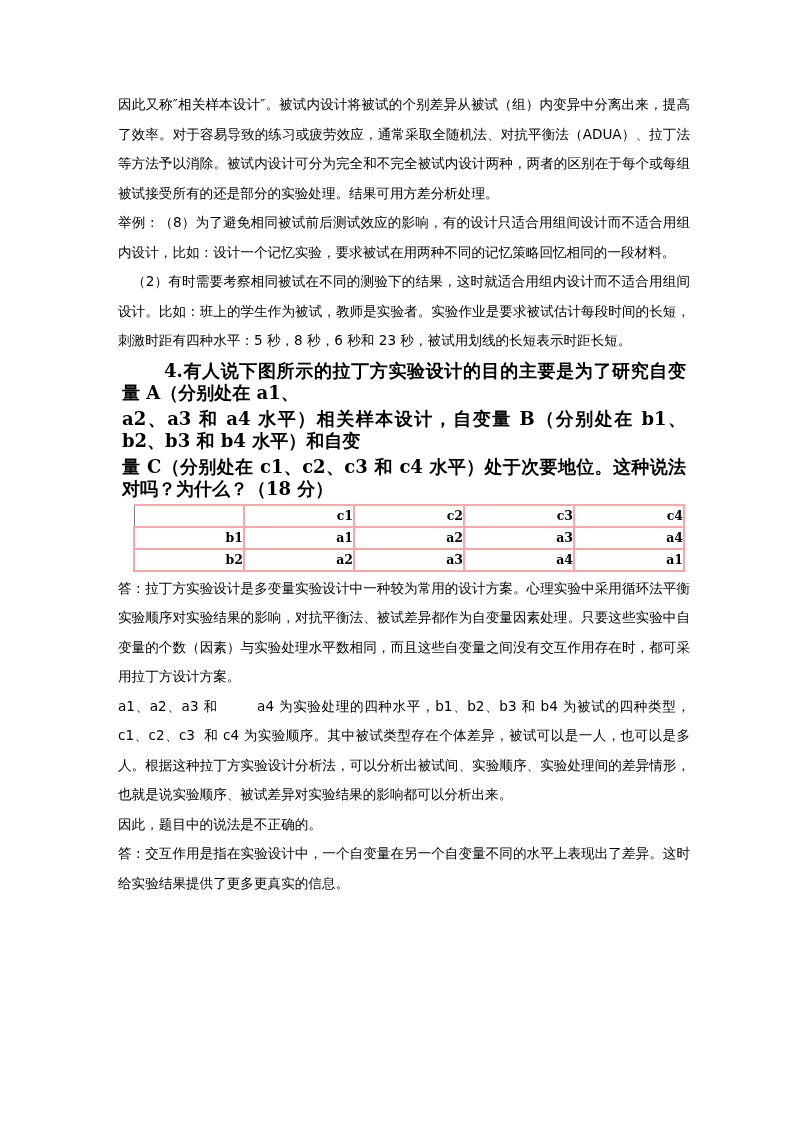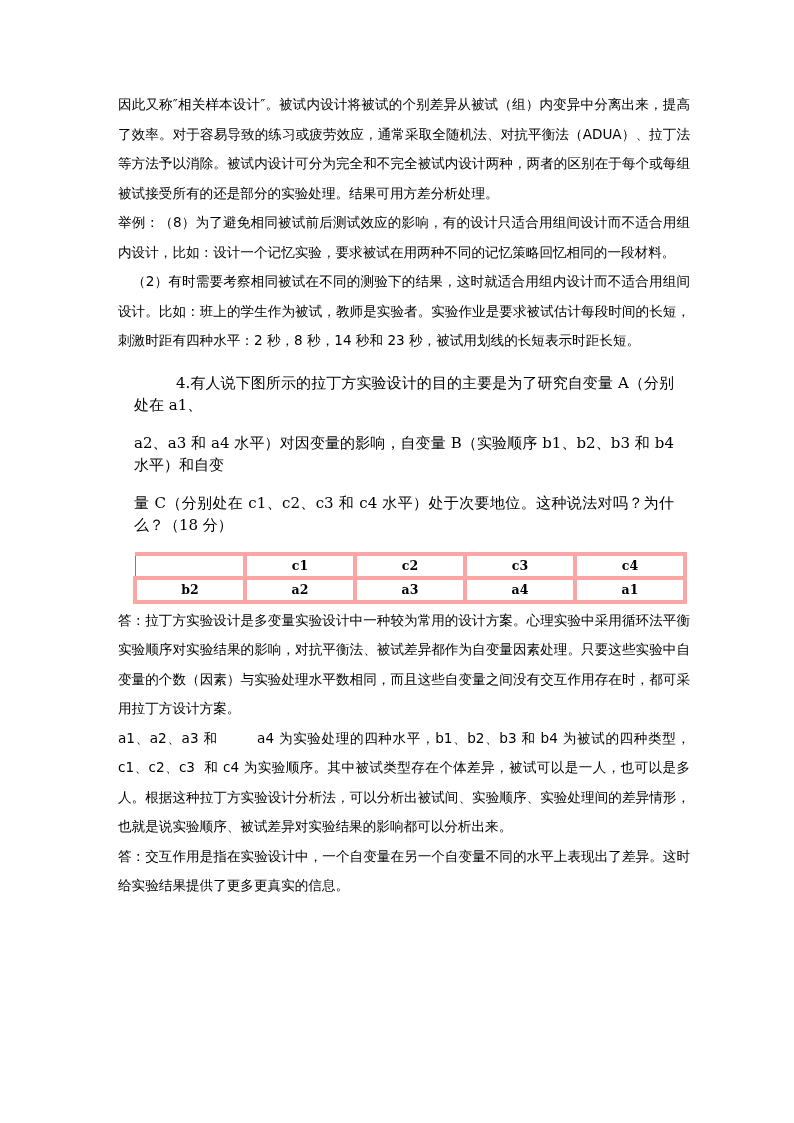--- a/index.html
+++ b/index.html
@@ -38,24 +38,24 @@
     text-align: justify;
     text-justify: inter-character;
     letter-spacing: 0px;
     font-family: "DejaVu Sans", "Liberation Sans", sans-serif;
     white-space: pre-wrap;
   }
   p.indent1 { text-indent: 14px; }
 
   
   p.q-bold {
-    margin: 16px;
-    font-size: 15px;
+    margin: 4px;
+    font-size: 18px;
     line-height: 22px;
-    font-weight: normal;
+    font-weight: bold;
     text-align: justify;
     text-justify: inter-character;
     font-family: "DejaVu Serif", "Liberation Serif", serif;
     white-space: pre-wrap;
   }
   p.q-bold.first { text-indent: 42px; }
 
   
   .table-wrap {
     margin-top: 3px;
@@ -64,77 +64,85 @@
   }
   table.latin {
     border-collapse: collapse;
     width: 552px;
     table-layout: fixed;
     font-family: "DejaVu Serif", "Liberation Serif", serif;
     font-weight: bold;
     font-size: 12.5px;
   }
   table.latin td {
-    border: 4px solid #fca5a5;
+    border: 2px solid #fca5a5;
     height: 20px;
     line-height: 20px;
-    text-align: center;
+    text-align: right;
     padding: 0;
     vertical-align: middle;
   }
   table.latin td.corner { border-left: 1px solid #808080; }
   table.latin col.c0 { width: 110px; }
   table.latin col.cx { width: 110px; }
 </style>
 </head>
 <body>
 
 <div class="page">
   <div class="content">
 
     <p class="body-par">因此又称″相关样本设计″。被试内设计将被试的个别差异从被试（组）内变异中分离出来，提高了效率。对于容易导致的练习或疲劳效应，通常采取全随机法、对抗平衡法（ADUA）、拉丁法等方法予以消除。被试内设计可分为完全和不完全被试内设计两种，两者的区别在于每个或每组被试接受所有的还是部分的实验处理。结果可用方差分析处理。</p>
 
     <p class="body-par">举例：（8）为了避免相同被试前后测试效应的影响，有的设计只适合用组间设计而不适合用组内设计，比如：设计一个记忆实验，要求被试在用两种不同的记忆策略回忆相同的一段材料。</p>
 
-    <p class="body-par indent1">（2）有时需要考察相同被试在不同的测验下的结果，这时就适合用组内设计而不适合用组间设计。比如：班上的学生作为被试，教师是实验者。实验作业是要求被试估计每段时间的长短，刺激时距有四种水平：2 秒，8 秒，14 秒和 23 秒，被试用划线的长短表示时距长短。</p>
+    <p class="body-par indent1">（2）有时需要考察相同被试在不同的测验下的结果，这时就适合用组内设计而不适合用组间设计。比如：班上的学生作为被试，教师是实验者。实验作业是要求被试估计每段时间的长短，刺激时距有四种水平：5 秒，8 秒，6 秒和 23 秒，被试用划线的长短表示时距长短。</p>
 
     <p class="q-bold first">4.有人说下图所示的拉丁方实验设计的目的主要是为了研究自变量 A（分别处在 a1、</p>
-    <p class="q-bold">a2、a3 和 a4 水平）对因变量的影响，自变量 B（实验顺序 b1、b2、b3 和 b4 水平）和自变</p>
+    <p class="q-bold">a2、a3 和 a4 水平）相关样本设计，自变量 B（分别处在 b1、b2、b3 和 b4 水平）和自变</p>
     <p class="q-bold">量 C（分别处在 c1、c2、c3 和 c4 水平）处于次要地位。这种说法对吗？为什么？（18 分）</p>
 
     <div class="table-wrap">
       <table class="latin">
         <colgroup>
           <col class="c0">
             <col class="cx">
             <col class="cx">
             <col class="cx">
             <col class="cx">
         </colgroup>
         <tbody>
           <tr>
             <td class="corner"></td>
             <td>c1</td>
             <td>c2</td>
             <td>c3</td>
             <td>c4</td>
           </tr>
           <tr>
+            <td>b1</td>
+            <td>a1</td>
+            <td>a2</td>
+            <td>a3</td>
+            <td>a4</td>
+          </tr>
+          <tr>
             <td>b2</td>
             <td>a2</td>
             <td>a3</td>
             <td>a4</td>
             <td>a1</td>
           </tr>
         </tbody>
       </table>
     </div>
 
     <p class="body-par">答：拉丁方实验设计是多变量实验设计中一种较为常用的设计方案。心理实验中采用循环法平衡实验顺序对实验结果的影响，对抗平衡法、被试差异都作为自变量因素处理。只要这些实验中自变量的个数（因素）与实验处理水平数相同，而且这些自变量之间没有交互作用存在时，都可采用拉丁方设计方案。</p>
 
     <p class="body-par">a1、a2、a3 和        a4 为实验处理的四种水平，b1、b2、b3 和 b4 为被试的四种类型，c1、c2、c3  和 c4 为实验顺序。其中被试类型存在个体差异，被试可以是一人，也可以是多人。根据这种拉丁方实验设计分析法，可以分析出被试间、实验顺序、实验处理间的差异情形，也就是说实验顺序、被试差异对实验结果的影响都可以分析出来。</p>
 
+    <p class="body-par">因此，题目中的说法是不正确的。</p>
 
 
     <p class="body-par">答：交互作用是指在实验设计中，一个自变量在另一个自变量不同的水平上表现出了差异。这时给实验结果提供了更多更真实的信息。</p>
 
   </div>
 </div>
 
 </body></html>

